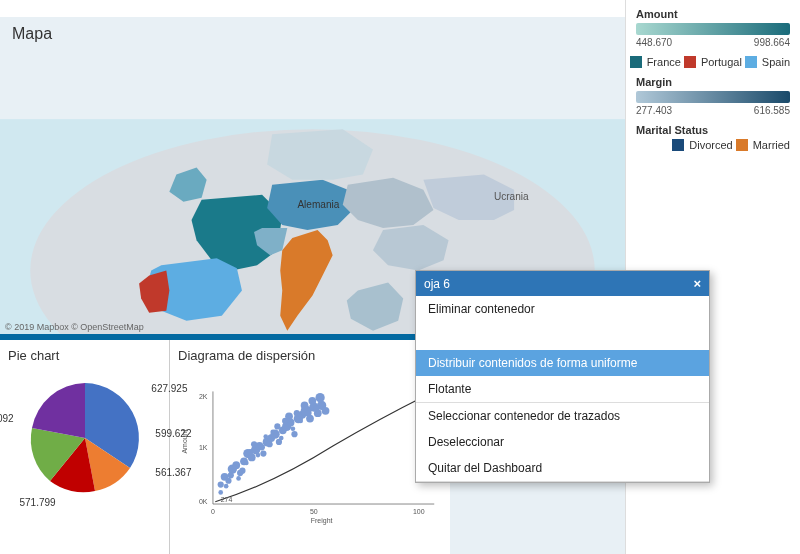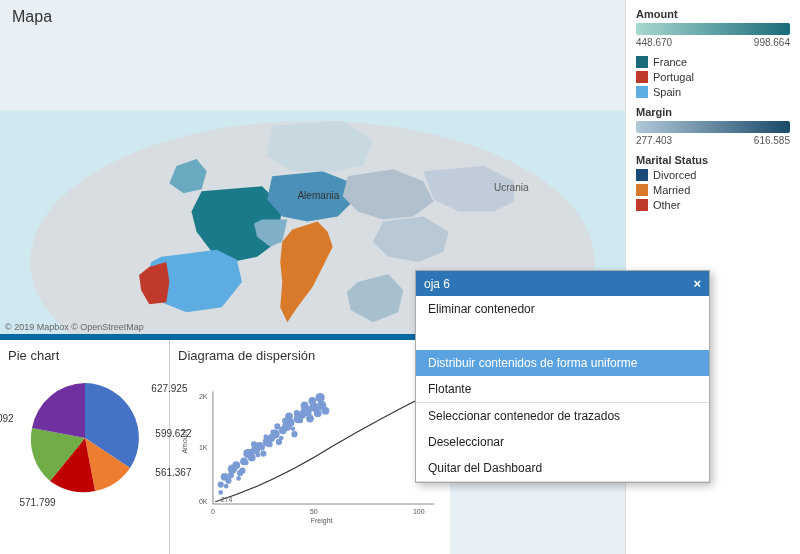--- a/index.html
+++ b/index.html
@@ -20,20 +20,21 @@
       height: 554px;
       position: relative;
     }
 
     
     .map-area {
       flex: 1;
       position: relative;
       background: #e8f0f5;
       overflow: hidden;
+      margin-top: 17px;
     }
 
     .map-title {
       position: absolute;
       top: 8px;
       left: 12px;
       font-size: 16px;
       font-weight: 500;
       color: #333;
       z-index: 2;
@@ -80,21 +81,21 @@
 
     .legend-range {
       display: flex;
       justify-content: space-between;
       font-size: 10px;
       color: #555;
     }
 
     .legend-items {
       display: flex;
-      flex-direction: column;
+      flex-direction: row;
       gap: 3px;
       justify-content: flex-end;
     }
 
     .legend-item {
       display: flex;
       align-items: center;
       gap: 5px;
       font-size: 11px;
       color: #333;
@@ -417,24 +418,20 @@
       <div class="legend-section-title">Marital Status</div>
       <div class="legend-items">
         <div class="legend-item">
           <div class="legend-color-box" style="background:#1a4a7a;"></div>
           <span>Divorced</span>
         </div>
         <div class="legend-item">
           <div class="legend-color-box" style="background:#d97a2a;"></div>
           <span>Married</span>
         </div>
-        <div class="legend-item">
-          <div class="legend-color-box" style="background:#c0392b;"></div>
-          <span>Other</span>
-        </div>
       </div>
     </div>
   </div>
 
   <div class="scatter-right-value">2.934.805</div>
 
   <div class="context-menu">
     <div class="context-menu-header">
       <span>oja 6</span>
       <span class="context-menu-header-x">×</span>

